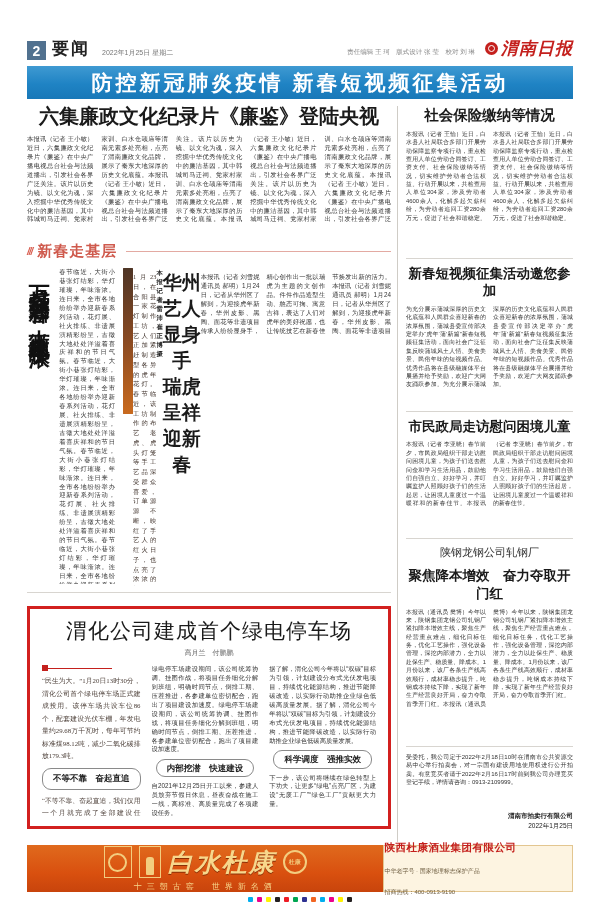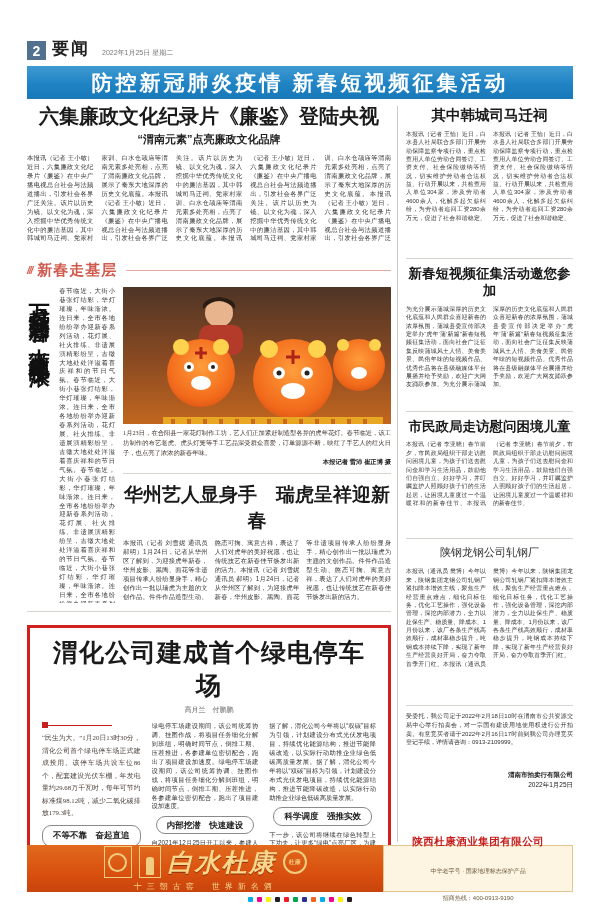--- a/index.html
+++ b/index.html
@@ -32,31 +32,31 @@
   .bodytext{font-size:6.3px;line-height:1.42;color:#333;text-align:justify;overflow:hidden;}
   .lead-body{margin-top:7px;height:98px;column-count:5;column-gap:8px;}
   .spring-label{display:flex;align-items:center;gap:5px;margin-top:9px;}
   .slashes{color:#d85c4e;font-weight:bold;font-size:10px;font-style:italic;letter-spacing:-1px;}
   .slabel{color:#cf5a4d;font-weight:bold;font-size:15px;letter-spacing:1px;}
   .sline{flex:1;border-top:1px solid #e3aaa2;margin-left:4px;}
   .spring{display:flex;gap:8px;margin-top:7px;height:318px;overflow:hidden;}
   .vtitle{writing-mode:vertical-rl;font-size:21px;font-weight:bold;letter-spacing:3px;
           height:316px;line-height:1.15;color:#111;}
   .sidebody{width:57px;height:316px;}
-  .photocol{width:268px;display:flex;flex-direction:column;}
+  .photocol{width:268px;display:flex;flex-direction:row;}
   .photo{width:268px;height:146px;border-radius:1px;overflow:hidden;background:#7a4a2d;}
   .caption{font-family:"Liberation Serif",serif;font-size:6.3px;line-height:1.55;color:#40332c;
            text-align:justify;margin-top:4px;}
   .capcredit{font-size:6.3px;font-weight:bold;text-align:right;color:#222;margin-top:1px;}
   .hr{border-top:1px solid #d8d5d0;margin:6px 0;}
   .hz-title{font-size:19px;font-weight:bold;text-align:center;margin-top:2px;letter-spacing:0;}
   .hz-body{margin-top:5px;height:70px;column-count:3;column-gap:7px;}
   
   .redbox{margin-top:13px;border:3px solid #d2201f;background:#fff;padding:8px 12px 9px;position:relative;}
-  .rb-title{font-size:25px;font-weight:bold;text-align:center;letter-spacing:1px;}
+  .rb-title{font-size:21px;font-weight:normal;text-align:center;letter-spacing:1px;}
   .rb-byline{font-size:7px;color:#666;text-align:center;margin-top:3px;}
   .rb-cols{display:flex;gap:11px;margin-top:7px;height:152px;overflow:hidden;}
   .rb-quote{width:30%;font-family:"Liberation Serif",serif;font-size:6.8px;line-height:1.85;
             color:#4a3d36;text-align:justify;}
   .qdeco{display:flex;align-items:center;margin-bottom:4px;}
   .qsq{width:6px;height:6px;background:#c4201d;}
   .qln{width:64px;border-top:1px solid #c4201d;}
   .rb-col{width:35%;}
   .pill{display:block;width:fit-content;margin:5px auto;border:1px solid #8a8a8a;border-radius:9px;
         padding:2px 10px;font-size:8.5px;font-weight:bold;color:#222;white-space:nowrap;}
@@ -78,45 +78,51 @@
   .emblem1{width:26px;height:30px;border:1px solid #f3cd7f;display:flex;align-items:center;justify-content:center;}
   .emblem1 i{display:block;width:15px;height:15px;border-radius:50%;border:2px solid #f3cd7f;}
   .emblem2{width:20px;height:30px;border:1px solid #f3cd7f;display:flex;align-items:flex-end;justify-content:center;}
   .emblem2 i{display:block;width:8px;height:18px;background:#f3cd7f;border-radius:3px 3px 1px 1px;margin-bottom:2px;}
   .brand{font-family:"Liberation Serif",serif;font-weight:bold;font-style:italic;font-size:25px;
          color:#f7d78c;letter-spacing:2px;text-shadow:0 1px 0 #8a2f06;}
   .seal{width:20px;height:20px;border-radius:50%;border:2px solid #f3cd7f;display:flex;align-items:center;
         justify-content:center;font-size:6px;color:#f3cd7f;font-weight:bold;}
   .tagline{font-size:8px;color:#f7d78c;letter-spacing:5px;margin-top:2px;font-family:"Liberation Serif",serif;}
   .ad-right{flex:1;background:#fdf4e1;border:1px solid #e3c690;display:flex;flex-direction:column;
-            align-items:center;justify-content:center;gap:18px;}
+            justify-content:center;gap:12px;}
   .company{color:#c4201d;font-weight:bold;font-size:10.5px;letter-spacing:0.5px;}
   .co-line{font-size:6px;color:#6b5a3d;}
   
   .regmarks{position:absolute;left:0;right:0;top:897px;display:flex;justify-content:center;gap:4px;}
   .regmarks span{width:5px;height:5px;display:inline-block;border-radius:1px;}
 </style>
 </head>
 <body>
 
 <div class="page">
 
   <div class="header">
     <div class="hleft">
       <div class="pagenum">2</div>
       <div class="section">要闻</div>
       <div class="date">2022年1月25日 星期二</div>
     </div>
+    <div class="hright">
+      <div class="credits">责任编辑 王 珂　版式设计 张 莹　校对 刘 琳</div>
+      <div class="masthead">
+        <span class="m-emblem"></span>
+        <span class="m-text">渭南日报</span>
+      </div>
+    </div>
   </div>
 
   <div class="banner">防控新冠肺炎疫情 新春短视频征集活动</div>
 
   <div class="main">
     <div class="lead-title">六集廉政文化纪录片《廉鉴》登陆央视</div>
-    <div class="lead-sub">“渭南元素”点亮廉政文化品牌</div>
     <div class="bodytext lead-body">本报讯（记者 王小敏）近日，六集廉政文化纪录片《廉鉴》在中央广播电视总台社会与法频道播出，引发社会各界广泛关注。该片以历史为镜、以文化为魂，深入挖掘中华优秀传统文化中的廉洁基因，其中韩城司马迁祠、党家村家训、白水仓颉庙等渭南元素多处亮相，点亮了渭南廉政文化品牌，展示了秦东大地深厚的历史文化底蕴。本报讯（记者 王小敏）近日，六集廉政文化纪录片《廉鉴》在中央广播电视总台社会与法频道播出，引发社会各界广泛关注。该片以历史为镜、以文化为魂，深入挖掘中华优秀传统文化中的廉洁基因，其中韩城司马迁祠、党家村家训、白水仓颉庙等渭南元素多处亮相，点亮了渭南廉政文化品牌，展示了秦东大地深厚的历史文化底蕴。本报讯（记者 王小敏）近日，六集廉政文化纪录片《廉鉴》在中央广播电视总台社会与法频道播出，引发社会各界广泛关注。该片以历史为镜、以文化为魂，深入挖掘中华优秀传统文化中的廉洁基因，其中韩城司马迁祠、党家村家训、白水仓颉庙等渭南元素多处亮相，点亮了渭南廉政文化品牌，展示了秦东大地深厚的历史文化底蕴。本报讯（记者 王小敏）近日，六集廉政文化纪录片《廉鉴》在中央广播电视总台社会与法频道播出，引发社会各界广泛关注。该片以历史为镜、以文化为魂，深入挖掘中华优秀传统文化中的廉洁基因，其中韩城司马迁祠、党家村家训、白水仓颉庙等渭南元素多处亮相，点亮了渭南廉政文化品牌，展示了秦东大地深厚的历史文化底蕴。</div>
 
     <div class="spring-label">
       <span class="slashes">///</span>
       <span class="slabel">新春走基层</span>
       <span class="sline"></span>
     </div>
 
     <div class="spring">
       <div class="vtitle">万盏灯亮迎新春　古徵大地年味浓</div>
@@ -213,33 +219,34 @@
           <span class="pill">科学调度　强推实效</span>
           <span>下一步，该公司将继续在绿色转型上下功夫，让更多“绿电”点亮厂区，为建设“无废工厂”“绿色工厂”贡献更大力量。</span>
         </div>
       </div>
     </div>
   </div>
 
   <div class="vrule"></div>
 
   <div class="rightcol">
-    <div class="ra-title">其中韩城司马迁祠</div>
+    <div class="ra-title">社会保险缴纳等情况</div>
     <div class="bodytext rcbody" style="height:122px;font-size:5.9px;">本报讯（记者 王怡）近日，白水县人社局联合多部门开展劳动保障监察专项行动，重点检查用人单位劳动合同签订、工资支付、社会保险缴纳等情况，切实维护劳动者合法权益。行动开展以来，共检查用人单位304家，涉及劳动者4600余人，化解多起欠薪纠纷，为劳动者追回工资280余万元，促进了社会和谐稳定。本报讯（记者 王怡）近日，白水县人社局联合多部门开展劳动保障监察专项行动，重点检查用人单位劳动合同签订、工资支付、社会保险缴纳等情况，切实维护劳动者合法权益。行动开展以来，共检查用人单位304家，涉及劳动者4600余人，化解多起欠薪纠纷，为劳动者追回工资280余万元，促进了社会和谐稳定。</div>
     <div class="hr"></div>
 
     <div class="rb-title2">新春短视频征集活动邀您参加</div>
     <div class="bodytext rcbody" style="height:100px;font-size:5.9px;">为充分展示蒲城深厚的历史文化底蕴和人民群众喜迎新春的浓厚氛围，蒲城县委宣传部决定举办“虎年‘蒲’新篇”新春短视频征集活动，面向社会广泛征集反映蒲城风土人情、美食美景、民俗年味的短视频作品。优秀作品将在县级融媒体平台展播并给予奖励，欢迎广大网友踊跃参加。为充分展示蒲城深厚的历史文化底蕴和人民群众喜迎新春的浓厚氛围，蒲城县委宣传部决定举办“虎年‘蒲’新篇”新春短视频征集活动，面向社会广泛征集反映蒲城风土人情、美食美景、民俗年味的短视频作品。优秀作品将在县级融媒体平台展播并给予奖励，欢迎广大网友踊跃参加。</div>
     <div class="hr"></div>
 
     <div class="rb-title2">市民政局走访慰问困境儿童</div>
     <div class="bodytext rcbody" style="height:92px;font-size:5.9px;">本报讯（记者 李亚晓）春节前夕，市民政局组织干部走访慰问困境儿童，为孩子们送去慰问金和学习生活用品，鼓励他们自强自立、好好学习，并叮嘱监护人照顾好孩子们的生活起居，让困境儿童度过一个温暖祥和的新春佳节。本报讯（记者 李亚晓）春节前夕，市民政局组织干部走访慰问困境儿童，为孩子们送去慰问金和学习生活用品，鼓励他们自强自立、好好学习，并叮嘱监护人照顾好孩子们的生活起居，让困境儿童度过一个温暖祥和的新春佳节。</div>
     <div class="hr"></div>
 
     <div class="kicker">陕钢龙钢公司轧钢厂</div>
+    <div class="rb-title2">聚焦降本增效　奋力夺取开门红</div>
     <div class="bodytext rcbody" style="height:132px;font-size:5.9px;">本报讯（通讯员 樊博）今年以来，陕钢集团龙钢公司轧钢厂紧扣降本增效主线，聚焦生产经营重点难点，细化目标任务，优化工艺操作，强化设备管理，深挖内部潜力，全力以赴保生产、稳质量、降成本。1月份以来，该厂各条生产线高效顺行，成材率稳步提升，吨钢成本持续下降，实现了新年生产经营良好开局，奋力夺取首季开门红。本报讯（通讯员 樊博）今年以来，陕钢集团龙钢公司轧钢厂紧扣降本增效主线，聚焦生产经营重点难点，细化目标任务，优化工艺操作，强化设备管理，深挖内部潜力，全力以赴保生产、稳质量、降成本。1月份以来，该厂各条生产线高效顺行，成材率稳步提升，吨钢成本持续下降，实现了新年生产经营良好开局，奋力夺取首季开门红。</div>
     <div class="hr"></div>
 
     <div class="bodytext" style="height:56px;font-size:6px;">受委托，我公司定于2022年2月18日10时在渭南市公共资源交易中心举行拍卖会，对一宗国有建设用地使用权进行公开拍卖。有意竞买者请于2022年2月16日17时前到我公司办理竞买登记手续，详情请咨询：0913-2109999。</div>
     <div class="auc-org">渭南市拍卖行有限公司</div>
     <div class="auc-date">2022年1月25日</div>
   </div>
 
   <div class="adband">
     <div class="ad-left">

